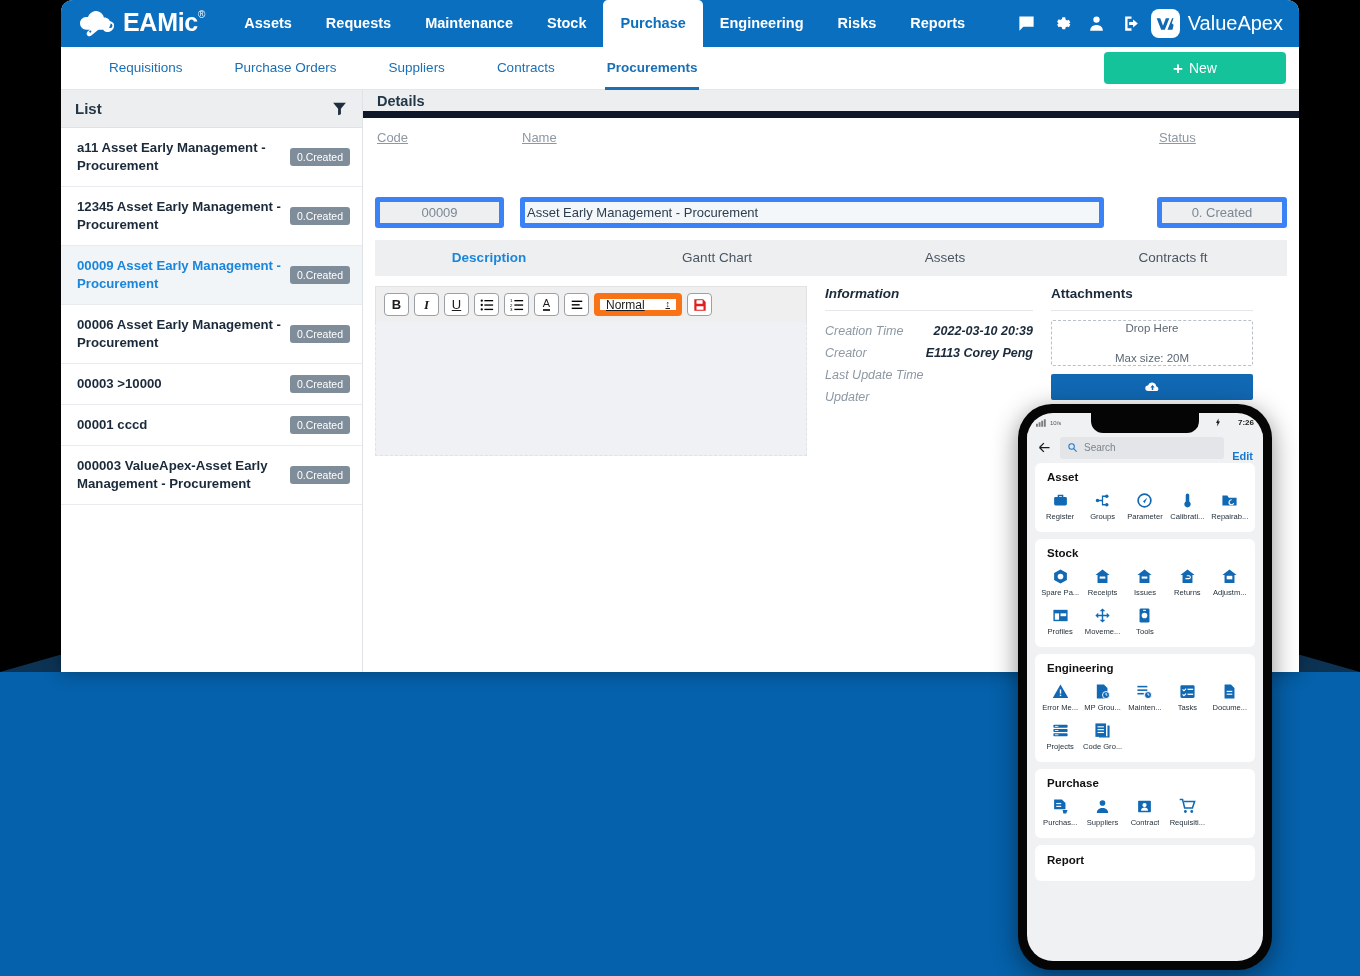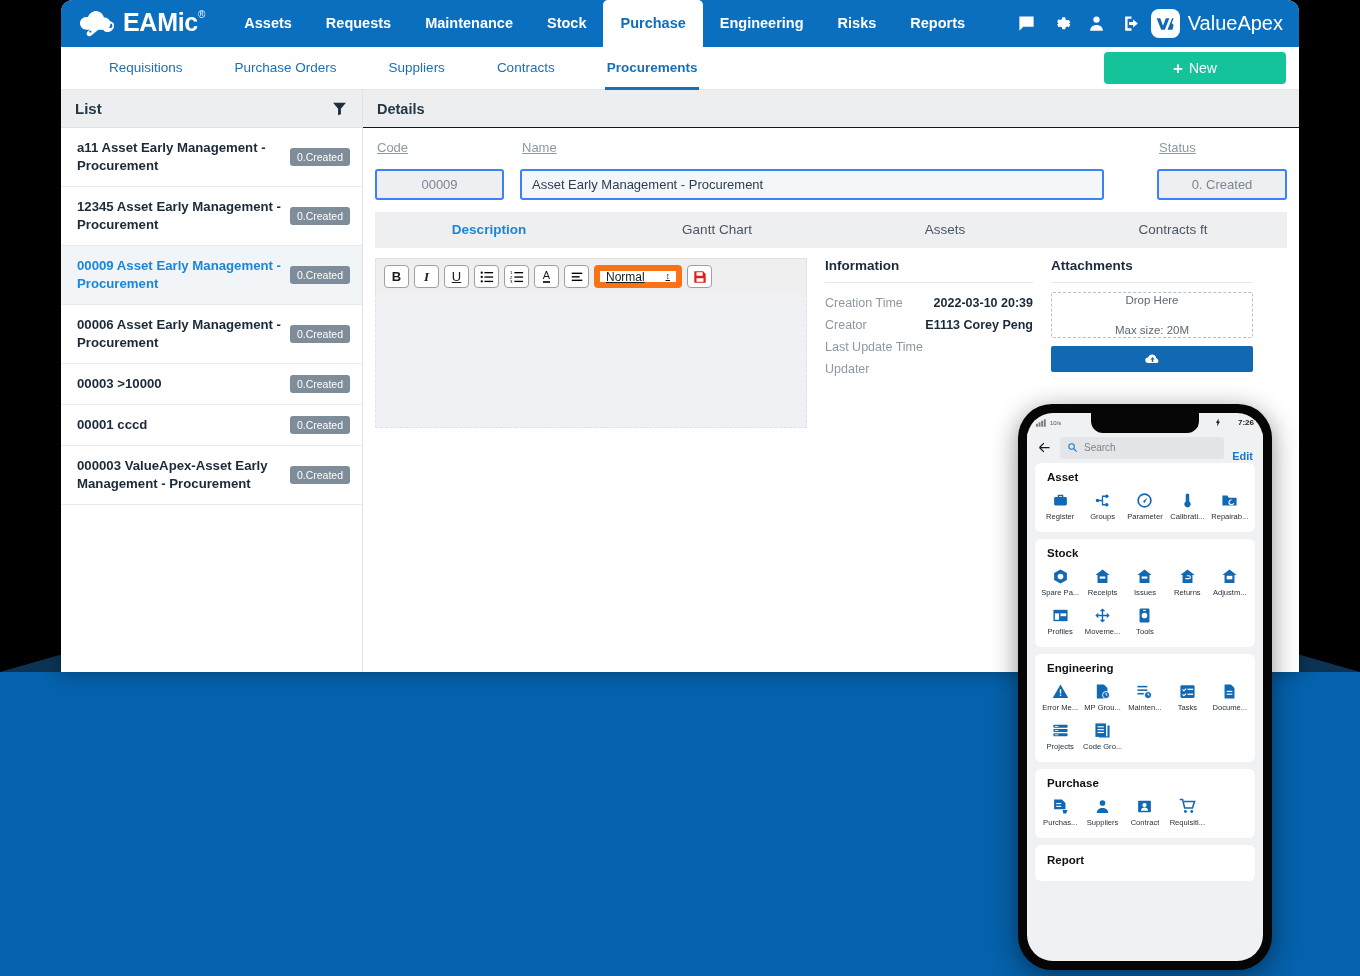--- a/index.html
+++ b/index.html
@@ -111,31 +111,31 @@
   }
   .listrow.selected .rtext { color: #1a86db; }
   .badge {
     background: #7f8c99; color: #fff; font-size: 10.5px; border-radius: 3px;
     padding: 3px 7px; white-space: nowrap; font-weight: 400;
   }
 
   
   #details { flex: 1; background: #fff; display: flex; flex-direction: column; }
   #detailshead {
-    height: 38px; background: #eceef0; display: flex; align-items: center;
-    padding: 4px 14px; border-bottom: 1px solid #0f172a;
+    height: 28px; background: #eceef0; display: flex; align-items: center;
+    padding: 4px 14px; border-bottom: 7px solid #0f172a;
   }
   #detailshead .title { font-size: 14.5px; font-weight: 700; color: #243746; }
 
   #form { display: flex; padding: 12px 12px 6px 12px; gap: 16px; align-items: flex-end; }
   .field { display: flex; flex-direction: column; }
   .field .lbl { font-size: 13px; color: #8d98a3; margin-bottom: 14px; padding-left: 2px; text-decoration: underline; }
   .inp {
-    height: 31px; border: 2px solid #3b82f6; border-radius: 3px; font-size: 13px;
-    font-family: inherit; padding: 0 10px; color: #2c3e50; outline: none;
+    height: 31px; border: 5px solid #3b82f6; border-radius: 3px; font-size: 13px;
+    font-family: inherit; padding: 0 2px; color: #2c3e50; outline: none; margin-top: 38px;
   }
   .inp.ro { background: #edeff1; color: #7b8794; text-align: center; }
   .inp.nm { background: #f4f7fa; color: #2c3e50; }
   #f-code { width: 129px; }
   #f-name { width: 584px; }
   #f-status { width: 130px; }
   #form .spacer { flex: 1; }
 
   #tabs {
     display: flex; background: #eeeff1; height: 36px; margin: 6px 12px 0 12px;
@@ -164,21 +164,21 @@
   #ed-select {
     height: 23px; width: 88px; background: #fff; border: 6px solid #f97316;
     border-radius: 4px; display: flex; align-items: center; justify-content: space-between;
     padding: 0 6px; font-size: 12px; color: #1b1b1b; cursor: pointer; text-decoration: underline;
   }
   #ed-body {
     height: 134px; background: #eff1f4; border: 1px dashed #dfe2e6; border-top: none;
   }
 
   
-  #info { width: 208px; }
+  #info { width: 208px; font-style: italic; }
   .sect-title { font-size: 13.5px; font-weight: 700; color: #1b2a3a; padding-bottom: 9px; }
   .sect-rule { border-bottom: 1px solid #e4e7eb; margin-bottom: 9px; }
   .irow { display: flex; justify-content: space-between; align-items: center; padding: 4px 0; }
   .ikey { font-size: 12.5px; color: #8d98a3; }
   .ival { font-size: 12.5px; color: #1b2a3a; font-weight: 700; }
 
   
   #attach { width: 202px; }
   #drop {
     border: 1px dashed #b9c0c8; border-radius: 2px; height: 46px;

